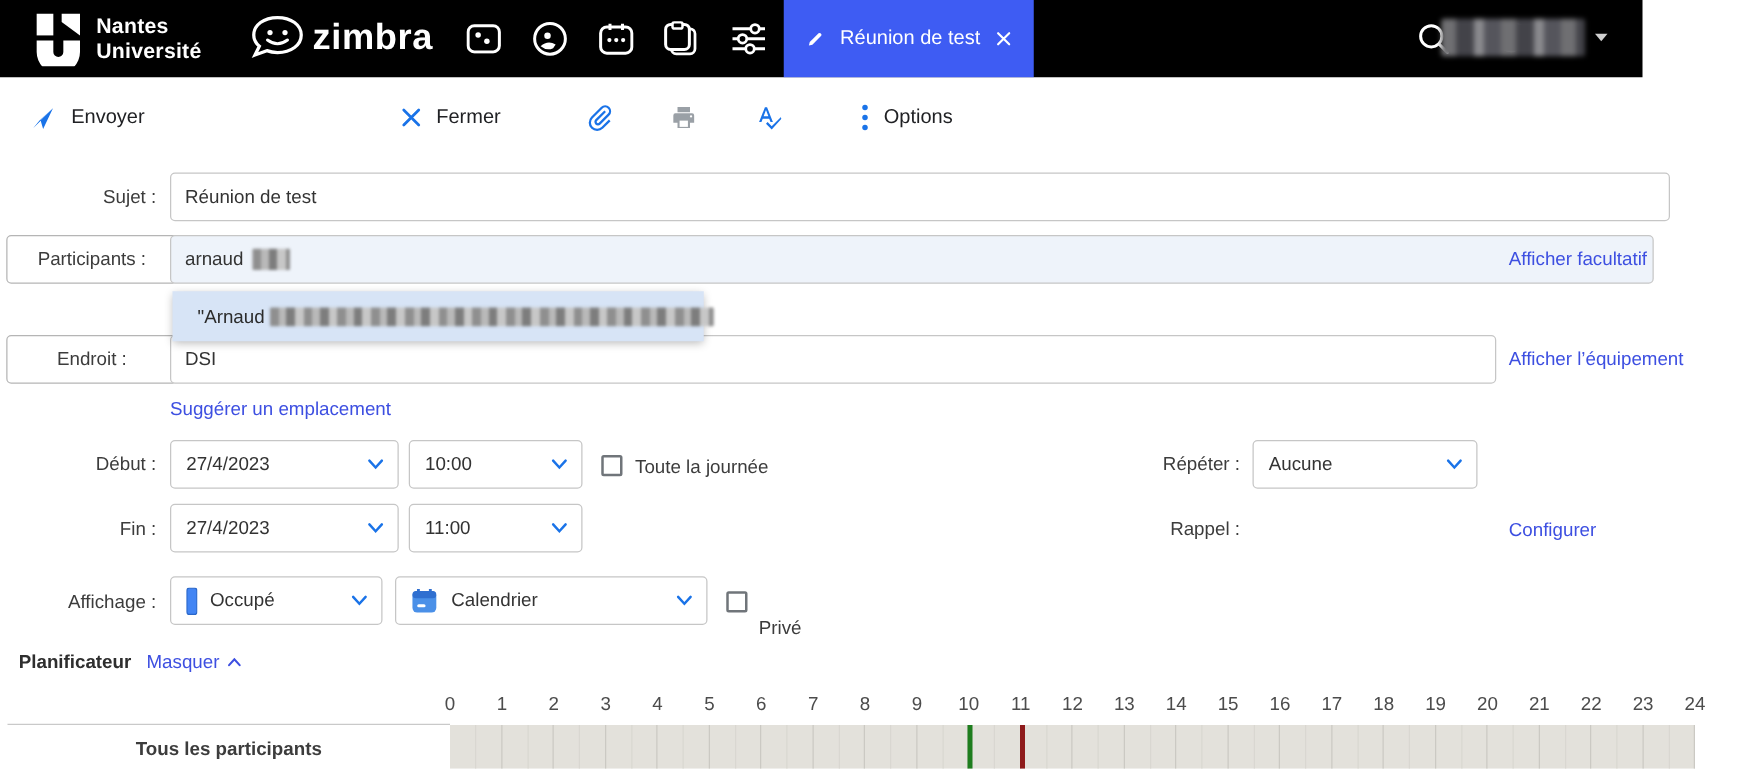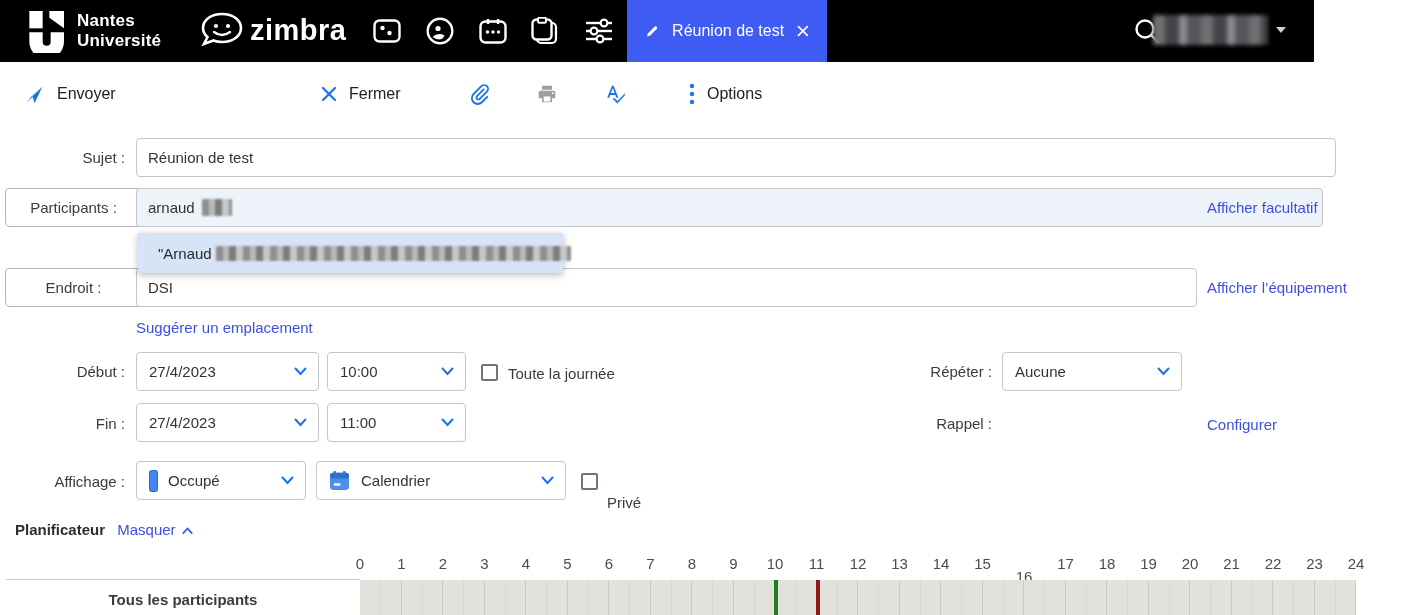--- a/index.html
+++ b/index.html
@@ -319,21 +319,21 @@
       <span class="hour-label" style="left: 249px;">6</span>
       <span class="hour-label" style="left: 290.5px;">7</span>
       <span class="hour-label" style="left: 332px;">8</span>
       <span class="hour-label" style="left: 373.5px;">9</span>
       <span class="hour-label" style="left: 415px;">10</span>
       <span class="hour-label" style="left: 456.5px;">11</span>
       <span class="hour-label" style="left: 498px;">12</span>
       <span class="hour-label" style="left: 539.5px;">13</span>
       <span class="hour-label" style="left: 581px;">14</span>
       <span class="hour-label" style="left: 622.5px;">15</span>
-      <span class="hour-label" style="left: 664px; margin-top: 13px;">16</span>
+      <span class="hour-label" style="left: 664px;">16</span>
       <span class="hour-label" style="left: 705.5px;">17</span>
       <span class="hour-label" style="left: 747px;">18</span>
       <span class="hour-label" style="left: 788.5px;">19</span>
       <span class="hour-label" style="left: 830px;">20</span>
       <span class="hour-label" style="left: 871.5px;">21</span>
       <span class="hour-label" style="left: 913px;">22</span>
       <span class="hour-label" style="left: 954.5px;">23</span>
       <span class="hour-label" style="left: 996px;">24</span>
     </div>
   <div class="sched-rowlabel">Tous les participants</div>

